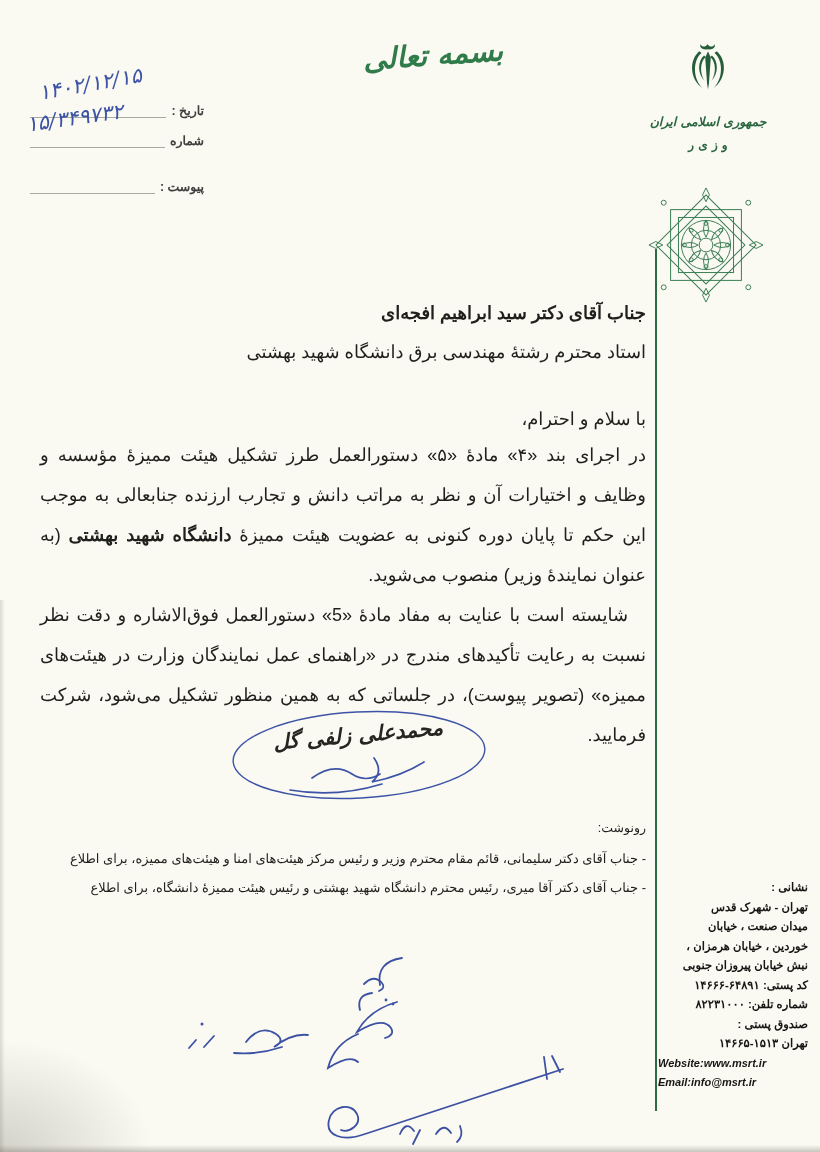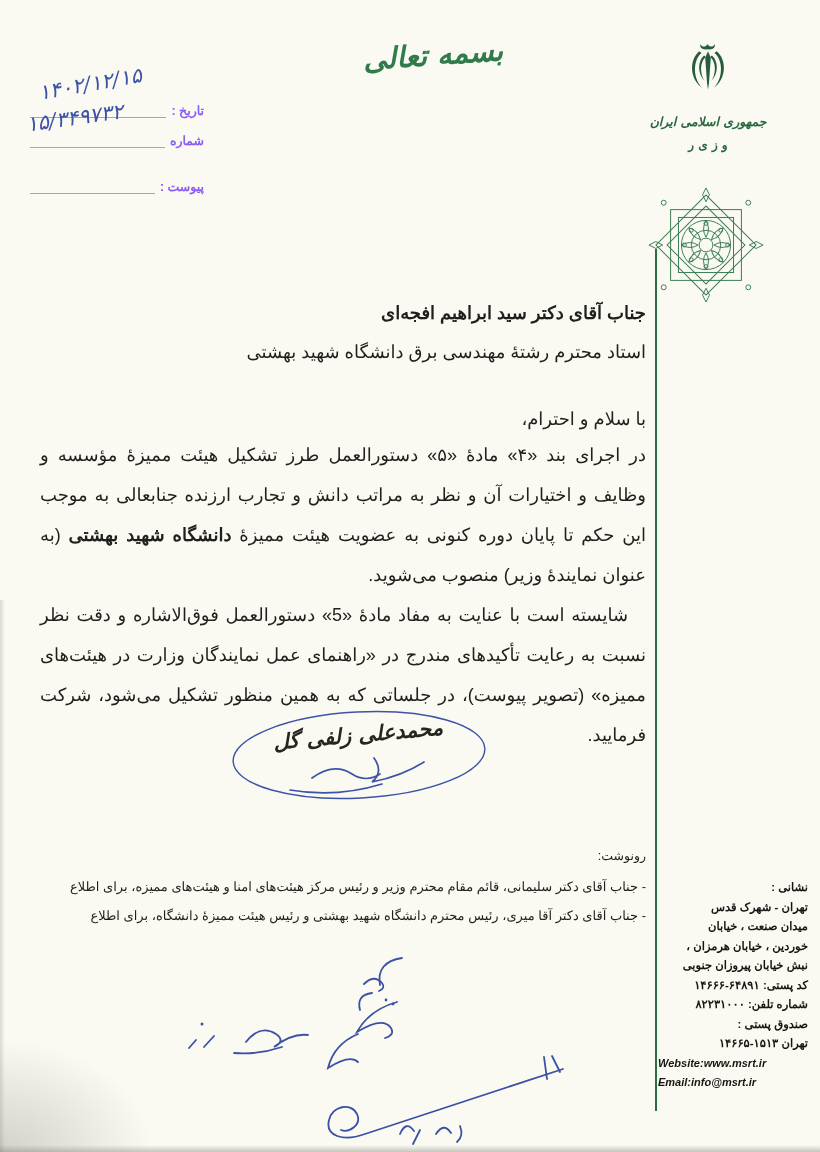--- a/index.html
+++ b/index.html
@@ -15,21 +15,21 @@
   .bismillah {
     position:absolute; left:348px; top:38px; width:170px; text-align:center;
     font-family:"DejaVu Serif", serif; font-style:italic; font-weight:bold;
     font-size:29px; color:#2f7b49; transform:rotate(-4deg);
   }
 
   
   .meta { position:absolute; left:28px; top:88px; width:176px; direction:rtl; }
   .meta-row { position:relative; display:flex; align-items:flex-end; height:30px; }
   .meta-row.attach { margin-top:16px; }
-  .meta-label { color:#8b5cf6; font-weight:bold; font-size:12.5px; white-space:nowrap; }
+  .meta-label { color:#404040; font-weight:bold; font-size:12.5px; white-space:nowrap; }
   .meta-line { flex:1; border-bottom:1px solid #a8a89c; height:16px; margin-left:2px; margin-right:5px; }
   .hand {
     position:absolute; color:#3d54a6; font-family:"DejaVu Serif", serif;
     font-style:italic; white-space:nowrap;
   }
   .hand.date-val { font-size:21px; left:10px; top:-16px; transform:rotate(-10deg); }
   .hand.num-val  { font-size:21px; left:-2px; top:-12px; transform:rotate(-8deg); }
 
   
   .letterhead { position:absolute; right:26px; top:38px; width:172px; text-align:center; color:#2a6640; }
@@ -53,21 +53,21 @@
 
   
   .sig-name {
     position:absolute; left:252px; top:722px; width:212px; text-align:center;
     font-family:"DejaVu Serif", serif; font-style:italic; font-weight:bold;
     font-size:21px; color:#26251f; transform:rotate(-5deg);
   }
   .sig-scribble { position:absolute; left:224px; top:700px; }
 
   
-  .cc { position:absolute; left:36px; right:174px; top:848px; direction:rtl; }
+  .cc { position:absolute; left:36px; right:174px; top:820px; direction:rtl; }
   .cc-title { font-size:12.5px; margin-bottom:16px; }
   .cc-item  { font-size:13px; margin-bottom:14px; }
 
   
   .footer {
     position:absolute; right:12px; top:878px; width:150px; direction:rtl; text-align:right;
     font-weight:bold; font-size:11.5px; line-height:19.5px; color:#161614;
   }
   .footer .latin { direction:ltr; text-align:left; font-style:italic; font-size:11px; }
   .num-ltr { unicode-bidi:embed; direction:ltr; }

